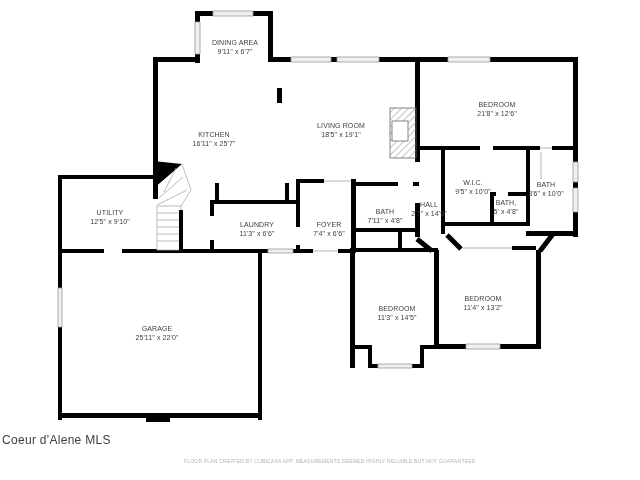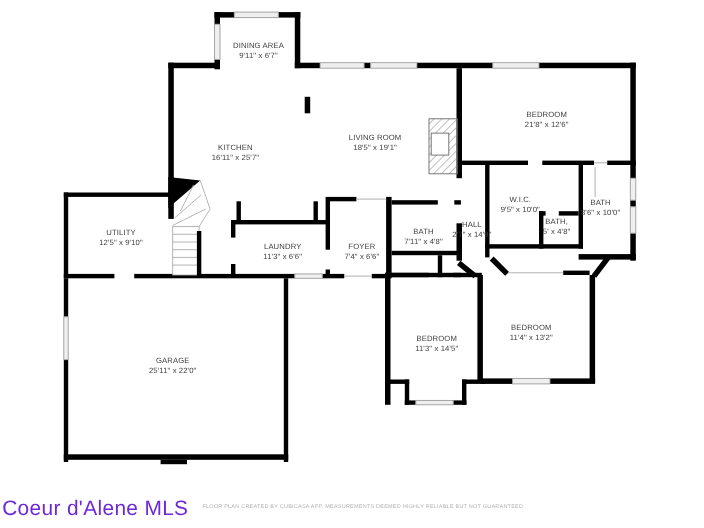--- a/index.html
+++ b/index.html
@@ -9,22 +9,22 @@
   }
   #plan-svg{position:absolute;left:0;top:0;}
   .room-label{
     position:absolute;transform:translateX(-50%);text-align:center;
     color:#3d3d3d;font-size:7px;line-height:9px;letter-spacing:.1px;
     white-space:nowrap;
   }
   .room-label .rname{font-weight:400;}
   .room-label .rdims{font-weight:400;}
   .watermark{
-    position:absolute;left:2px;top:452px;
-    font-size:19px;color:#6d28d9;letter-spacing:.3px;
+    position:absolute;left:2px;top:433px;
+    font-size:12px;color:#404040;letter-spacing:.3px;
   }
   .footer-note{
     position:absolute;left:184px;top:458px;
     font-size:5px;color:#b3b3b3;letter-spacing:.2px;white-space:nowrap;
   }
 </style>
 </head>
 <body>
 
 <svg id="plan-svg" width="640" height="480" viewBox="0 0 640 480">

